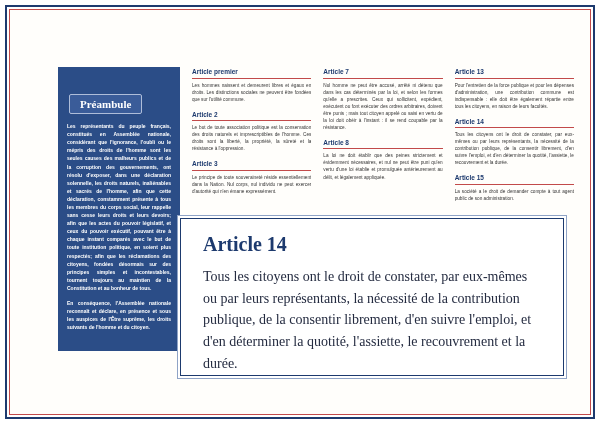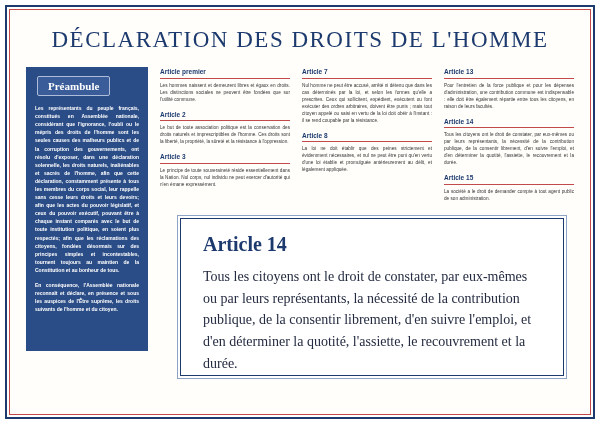--- a/index.html
+++ b/index.html
@@ -33,22 +33,23 @@
   .content {
     display: flex;
     gap: 12px;
     padding: 12px 16px 0;
     height: 296px;
   }
   .sidebar {
     flex: none;
     width: 122px;
     background: #2b4d87;
-    padding: 9px 9px 8px;
+    padding: 27px 9px 8px;
     overflow: hidden;
+    margin-left: 32px;
   }
   .preamble-tab {
     display: inline-block;
     background: #3a5c99;
     border: 1px solid #aebdd9;
     border-radius: 2px;
     color: #ffffff;
     font-family: "Liberation Serif", serif;
     font-weight: bold;
     font-size: 11px;
@@ -106,21 +107,21 @@
     margin: 0;
   }
 </style>
 </head>
 <body>
 
 <div class="frame-outer">
   <div class="frame-inner">
 
     <h1 class="title">
-      <span>DÉCLARATION DES DROITS DE L'HOMME</span><br>
+      <br>
     </h1>
 
     <div class="content">
 
       <div class="sidebar">
         <span class="preamble-tab">Préambule</span>
         <p>Les représentants du peuple français, constitués en Assemblée nationale, considérant que l'ignorance, l'oubli ou le mépris des droits de l'homme sont les seules causes des malheurs publics et de la corruption des gouvernements, ont résolu d'exposer, dans une déclaration solennelle, les droits naturels, inaliénables et sacrés de l'homme, afin que cette déclaration, constamment présente à tous les membres du corps social, leur rappelle sans cesse leurs droits et leurs devoirs; afin que les actes du pouvoir législatif, et ceux du pouvoir exécutif, pouvant être à chaque instant comparés avec le but de toute institution politique, en soient plus respectés; afin que les réclamations des citoyens, fondées désormais sur des principes simples et incontestables, tournent toujours au maintien de la Constitution et au bonheur de tous.</p>
         <p>En conséquence, l'Assemblée nationale reconnaît et déclare, en présence et sous les auspices de l'Être suprême, les droits suivants de l'homme et du citoyen.</p>
       </div>
 

